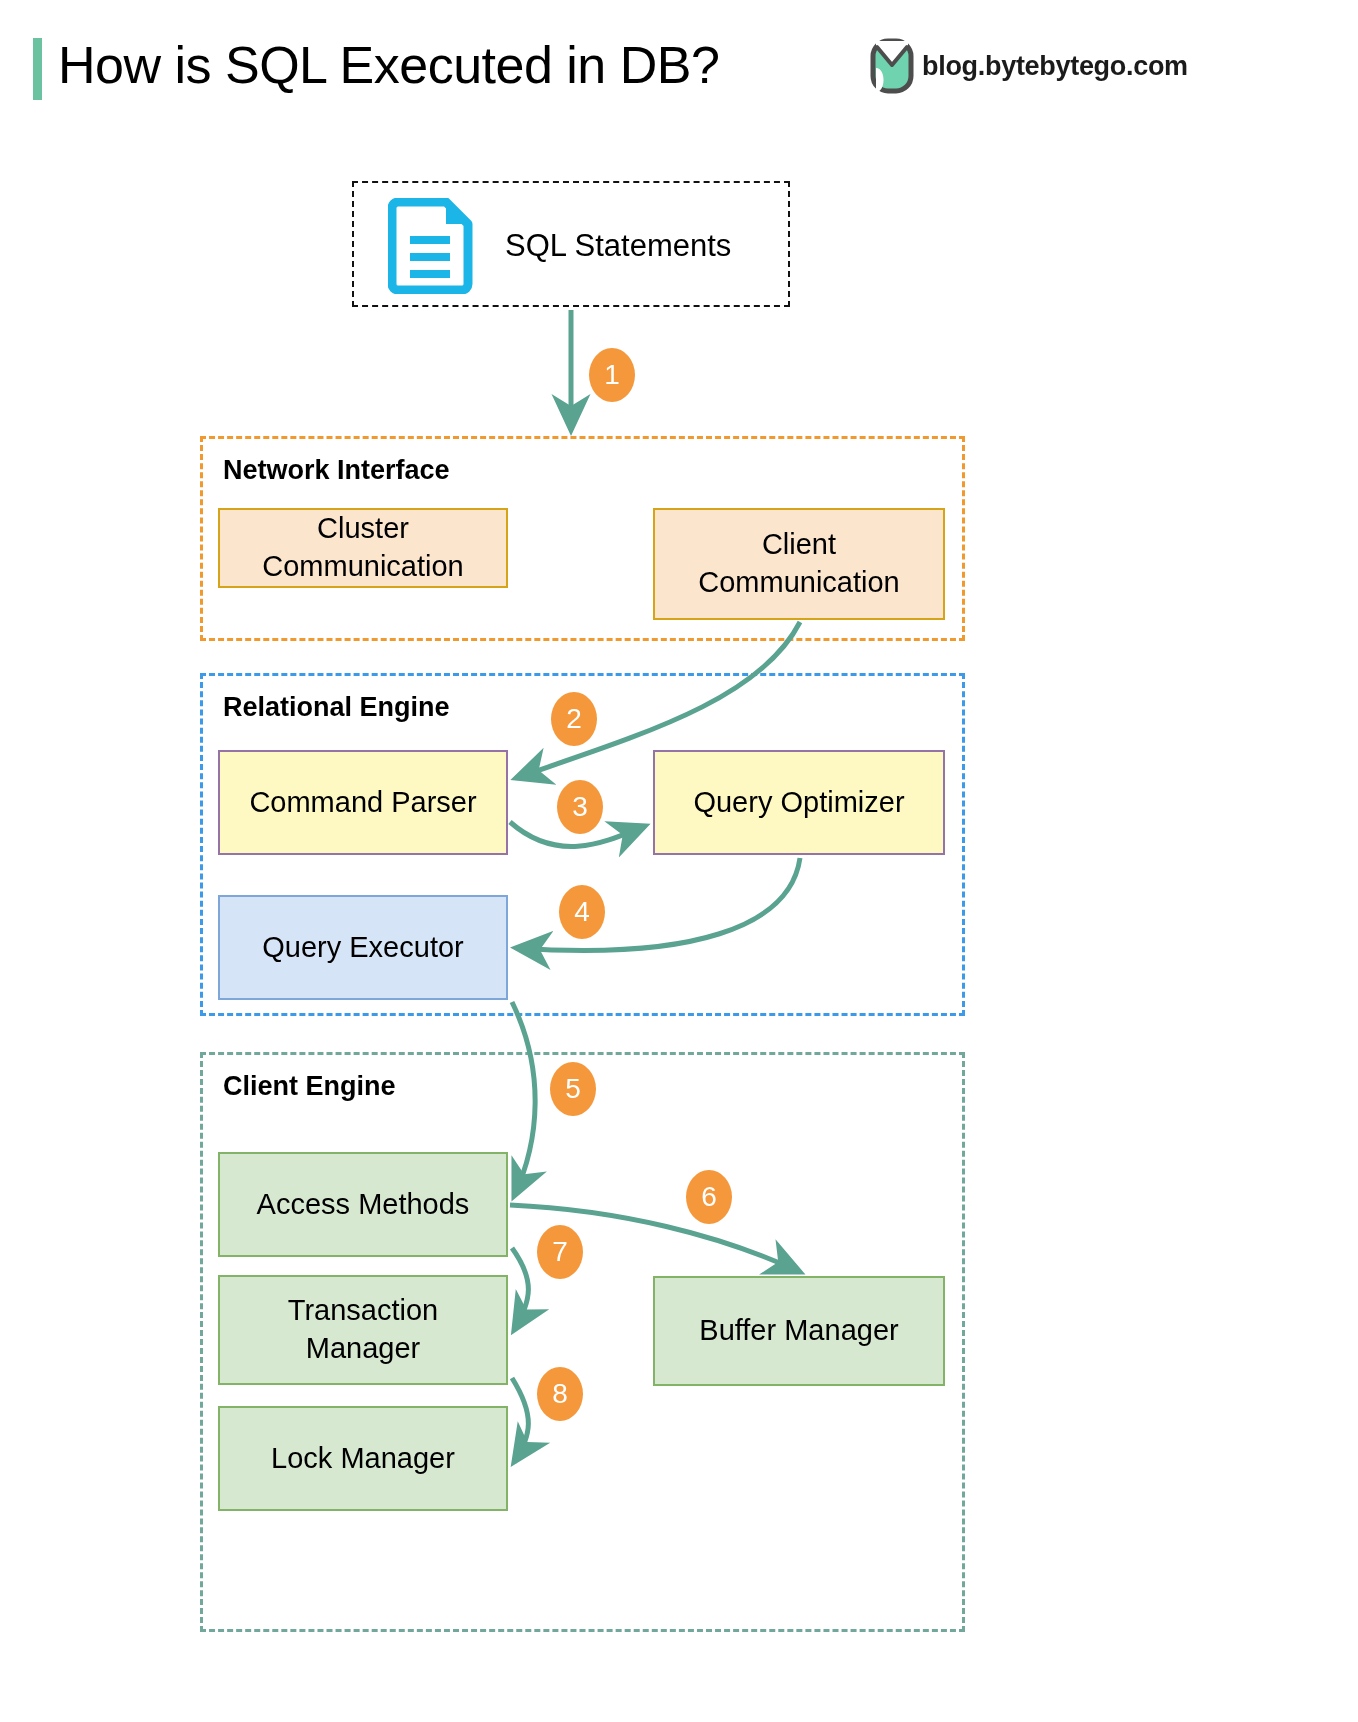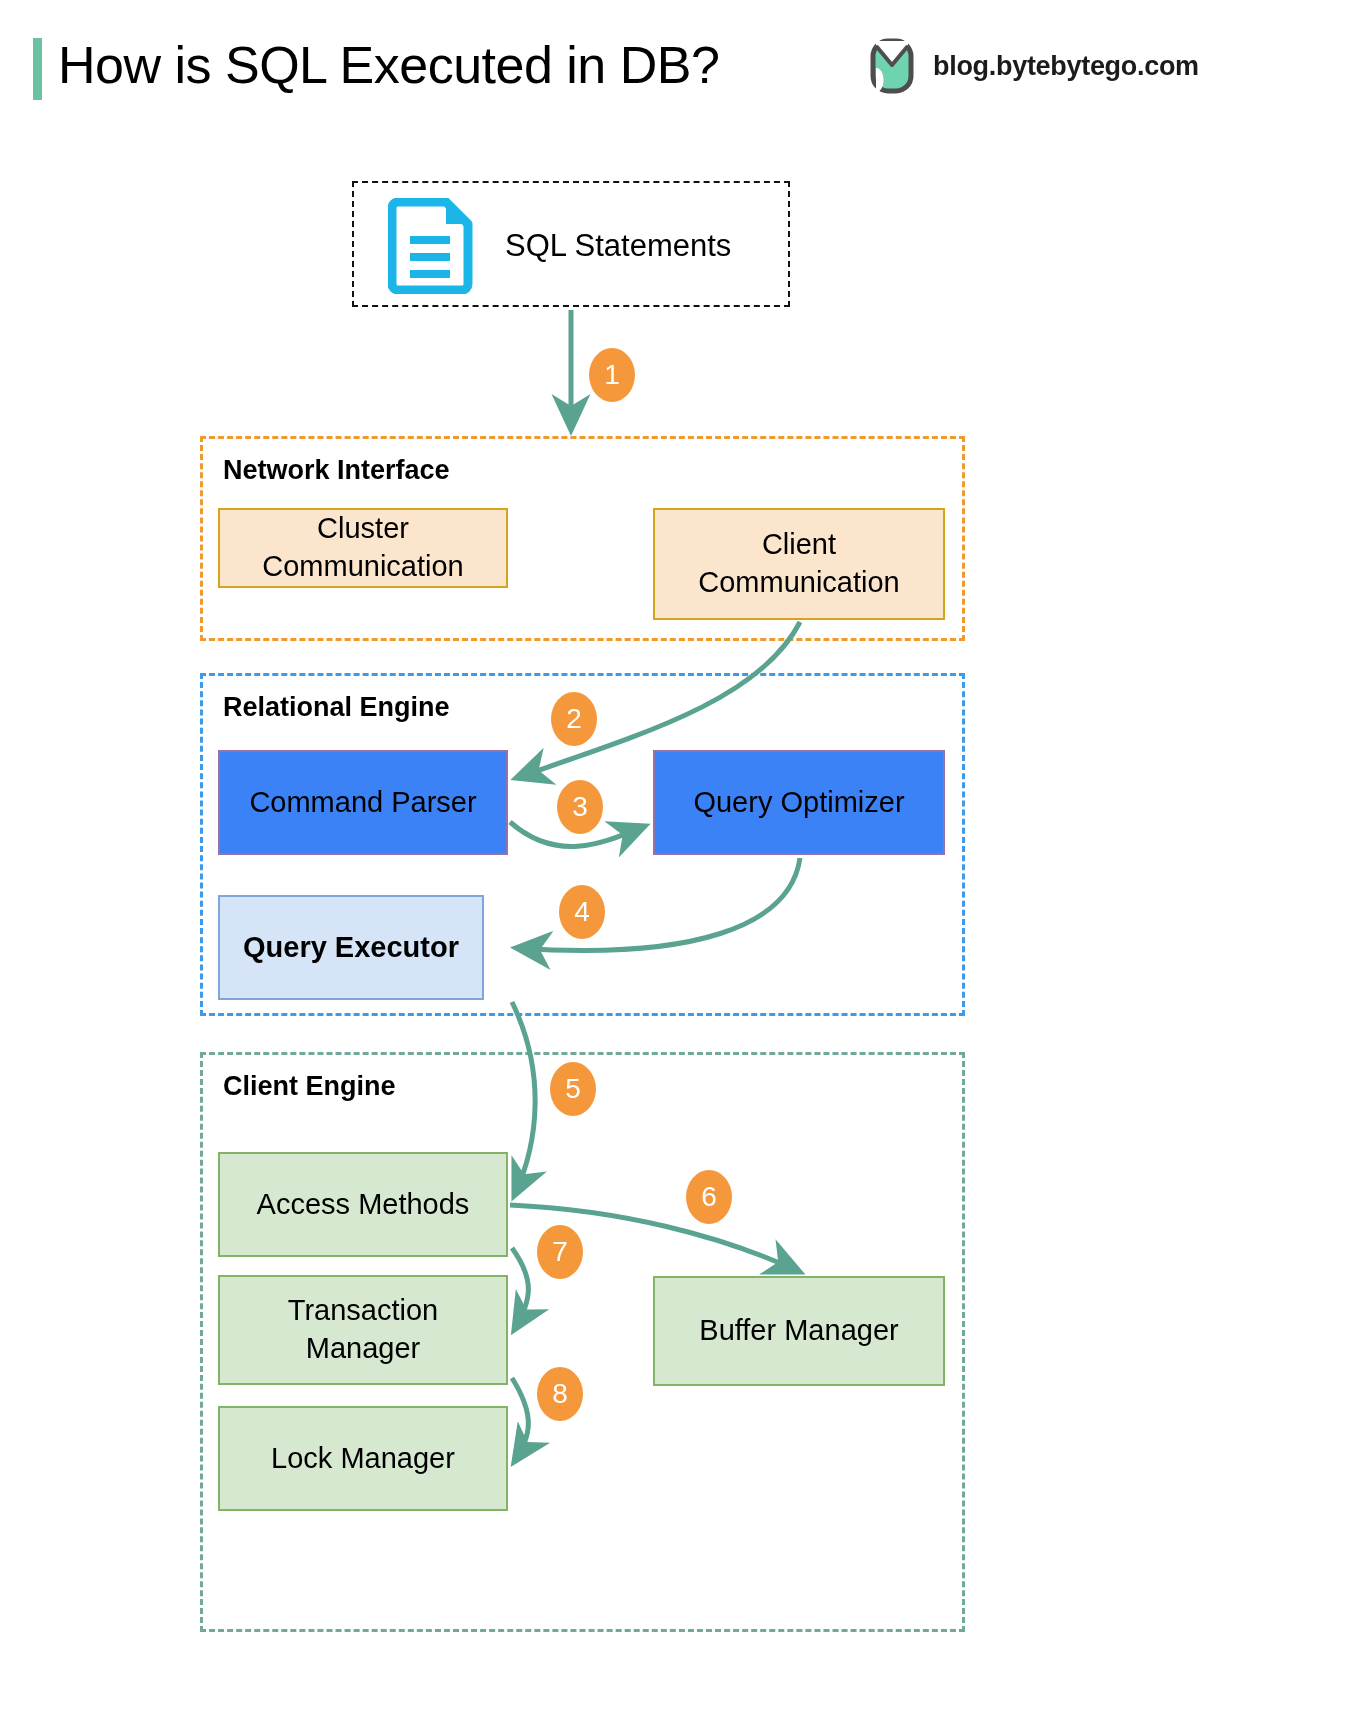--- a/index.html
+++ b/index.html
@@ -39,21 +39,21 @@
     font-weight: 400;
     color: #000000;
     letter-spacing: -0.5px;
     white-space: nowrap;
   }
   #brand {
     position: absolute;
     left: 870px; top: 38px;
     display: flex;
     align-items: center;
-    gap: 19px;
+    gap: 8px;
     height: 56px;
   }
   #brand-logo { width: 44px; height: 56px; flex: 0 0 auto; }
   #brand-text {
     font-size: 27px;
     font-weight: 700;
     color: #1b1b1b;
     letter-spacing: -0.3px;
     white-space: nowrap;
   }
@@ -86,21 +86,21 @@
     display: flex;
     align-items: center;
     justify-content: center;
     text-align: center;
     font-size: 29px;
     line-height: 1.3;
     color: #000000;
     white-space: pre-line;
   }
   .node-orange { background: #fce5cd; border: 2px solid #d6a419; }
-  .node-purple { background: #3b82f6; border: 2px solid #9673a6; }
+  .node-purple { background: #fef9c3; border: 2px solid #9673a6; }
   .node-blue   { background: #d6e4f7; border: 2px solid #7ea6d9; }
   .node-green  { background: #d6e8d0; border: 2px solid #82b366; }
 
   
   #src-icon {
     position: absolute;
     left: 388px; top: 198px;
     width: 86px; height: 96px;
   }
   #src-label {
@@ -180,21 +180,21 @@
 Communication</div>
 
   <div class="group grp-relational" style="left:200px; top:673px; width:765px; height:343px;">
     <div class="group-label">Relational Engine</div>
   </div>
 
   <div class="node node-purple" style="left:218px; top:750px; width:290px; height:105px;">Command Parser</div>
 
   <div class="node node-purple" style="left:653px; top:750px; width:292px; height:105px;">Query Optimizer</div>
 
-  <div class="node node-blue" style="left:218px; top:895px; width:266px; height:105px;font-weight:bold;">Query Executor</div>
+  <div class="node node-blue" style="left:218px; top:895px; width:290px; height:105px;">Query Executor</div>
 
   <div class="group grp-storage" style="left:200px; top:1052px; width:765px; height:580px;">
     <div class="group-label">Client Engine</div>
   </div>
 
   <div class="node node-green" style="left:218px; top:1152px; width:290px; height:105px;">Access Methods</div>
 
   <div class="node node-green" style="left:218px; top:1275px; width:290px; height:110px;">Transaction
 Manager</div>
 

